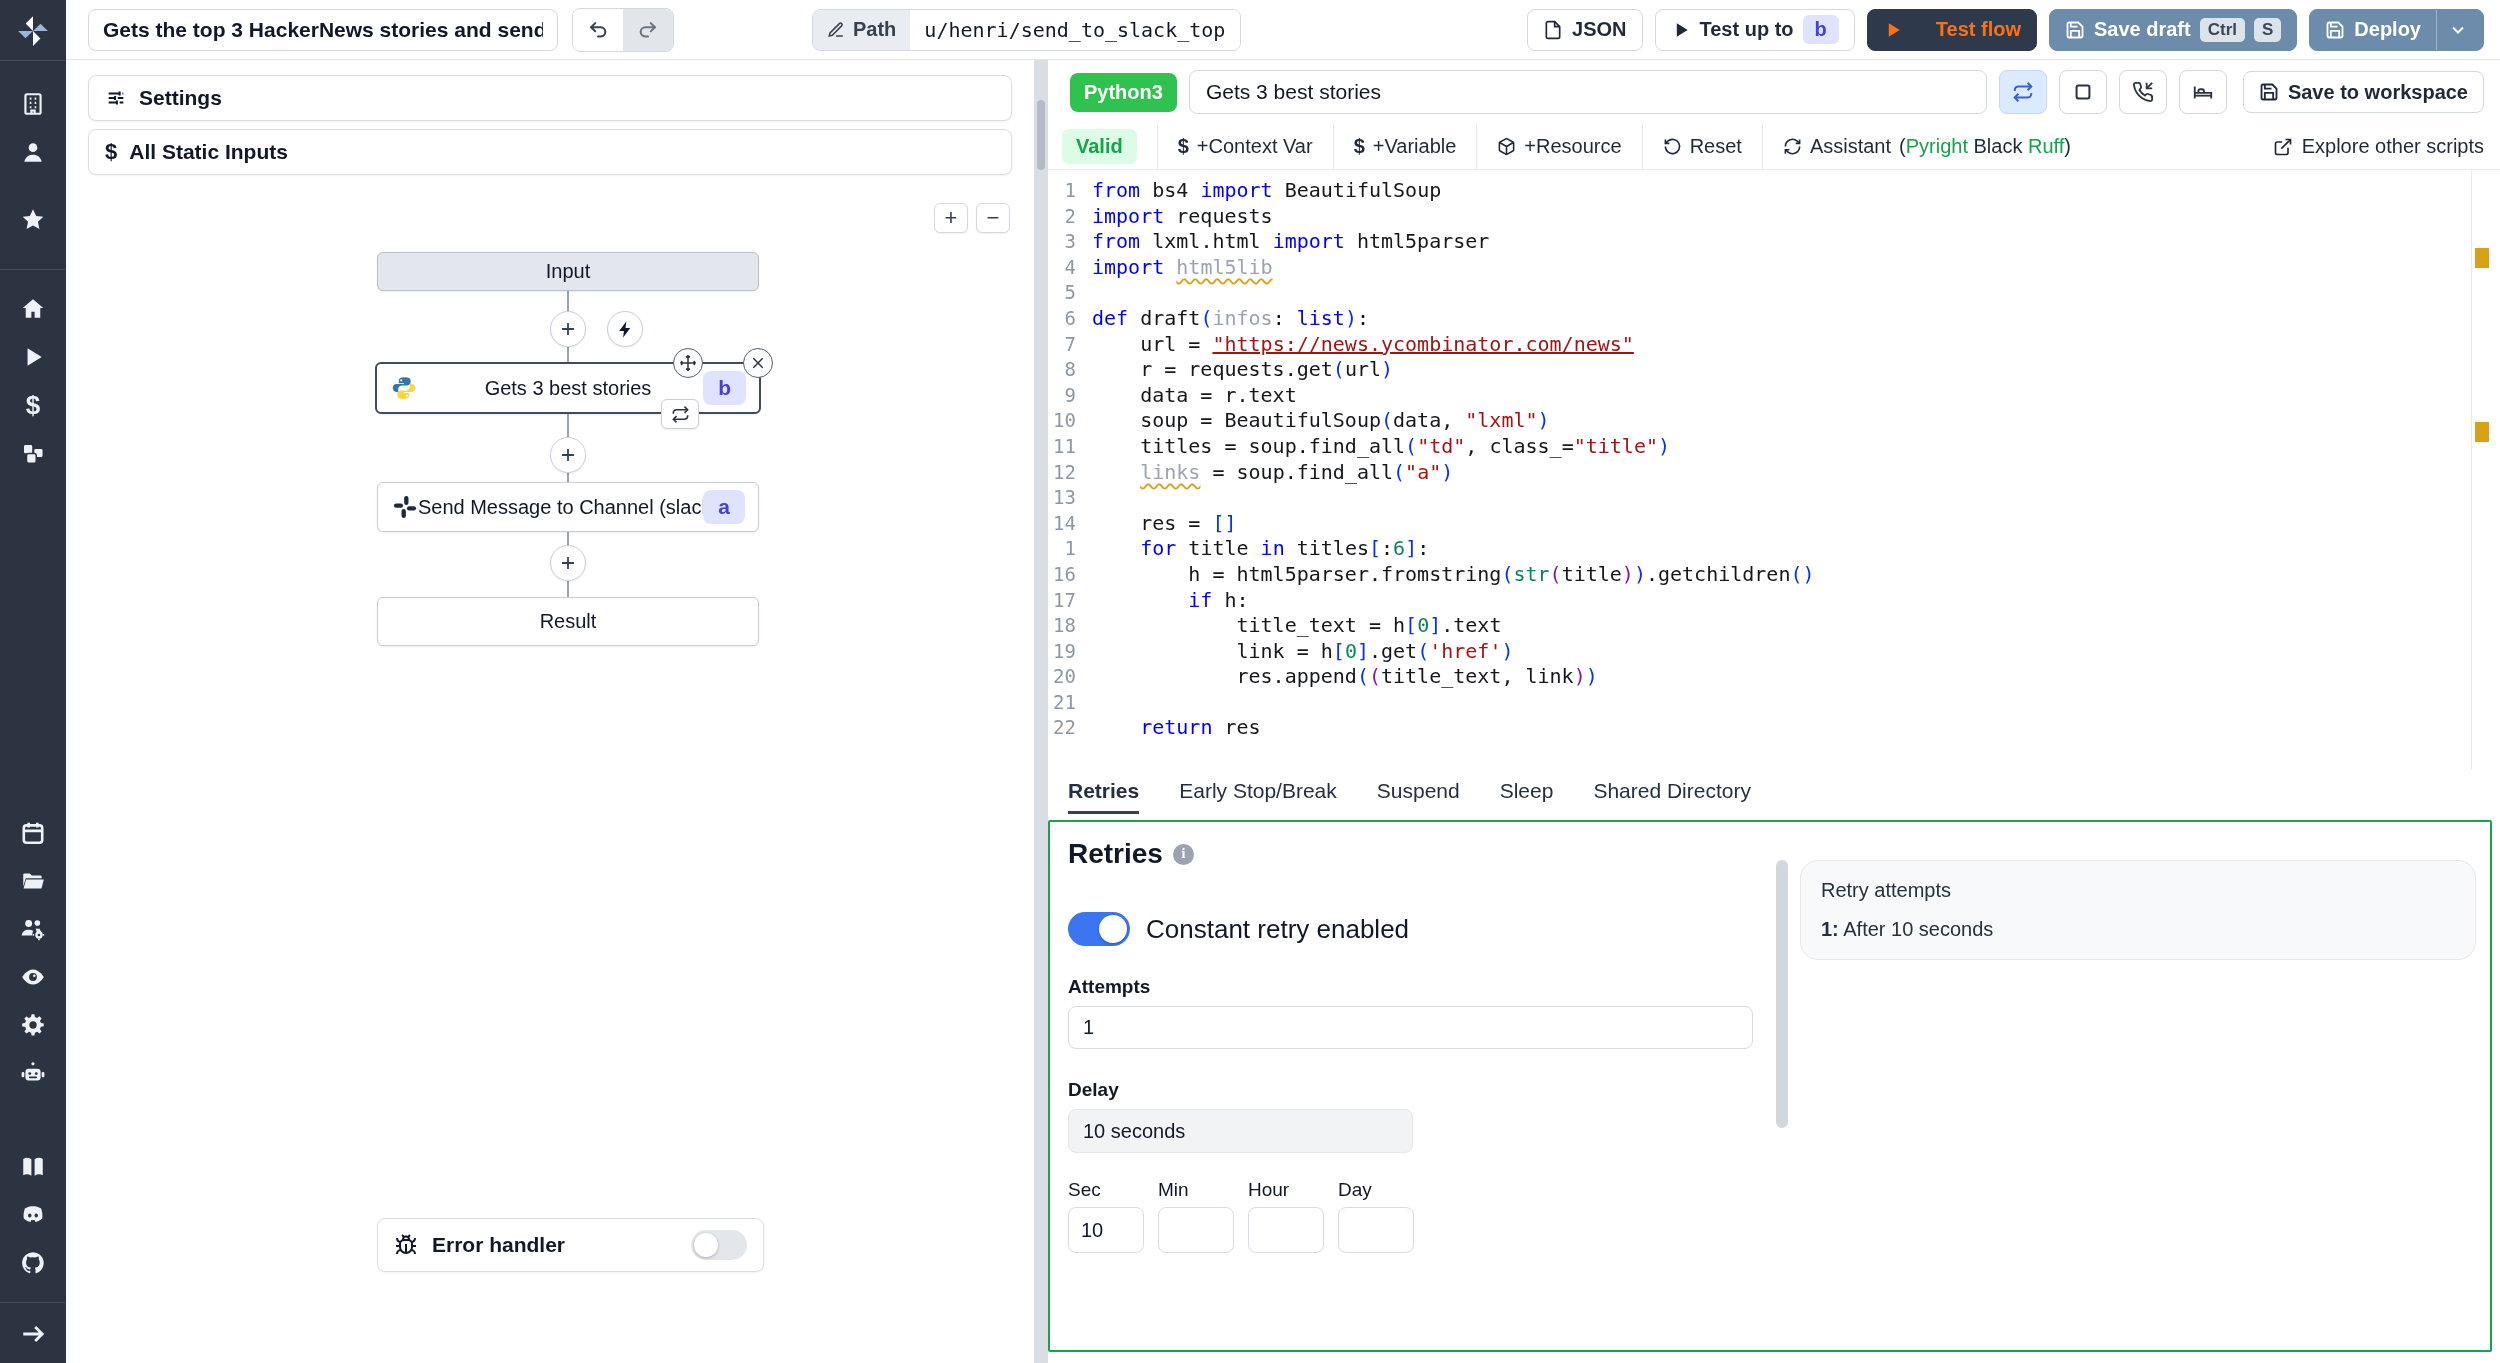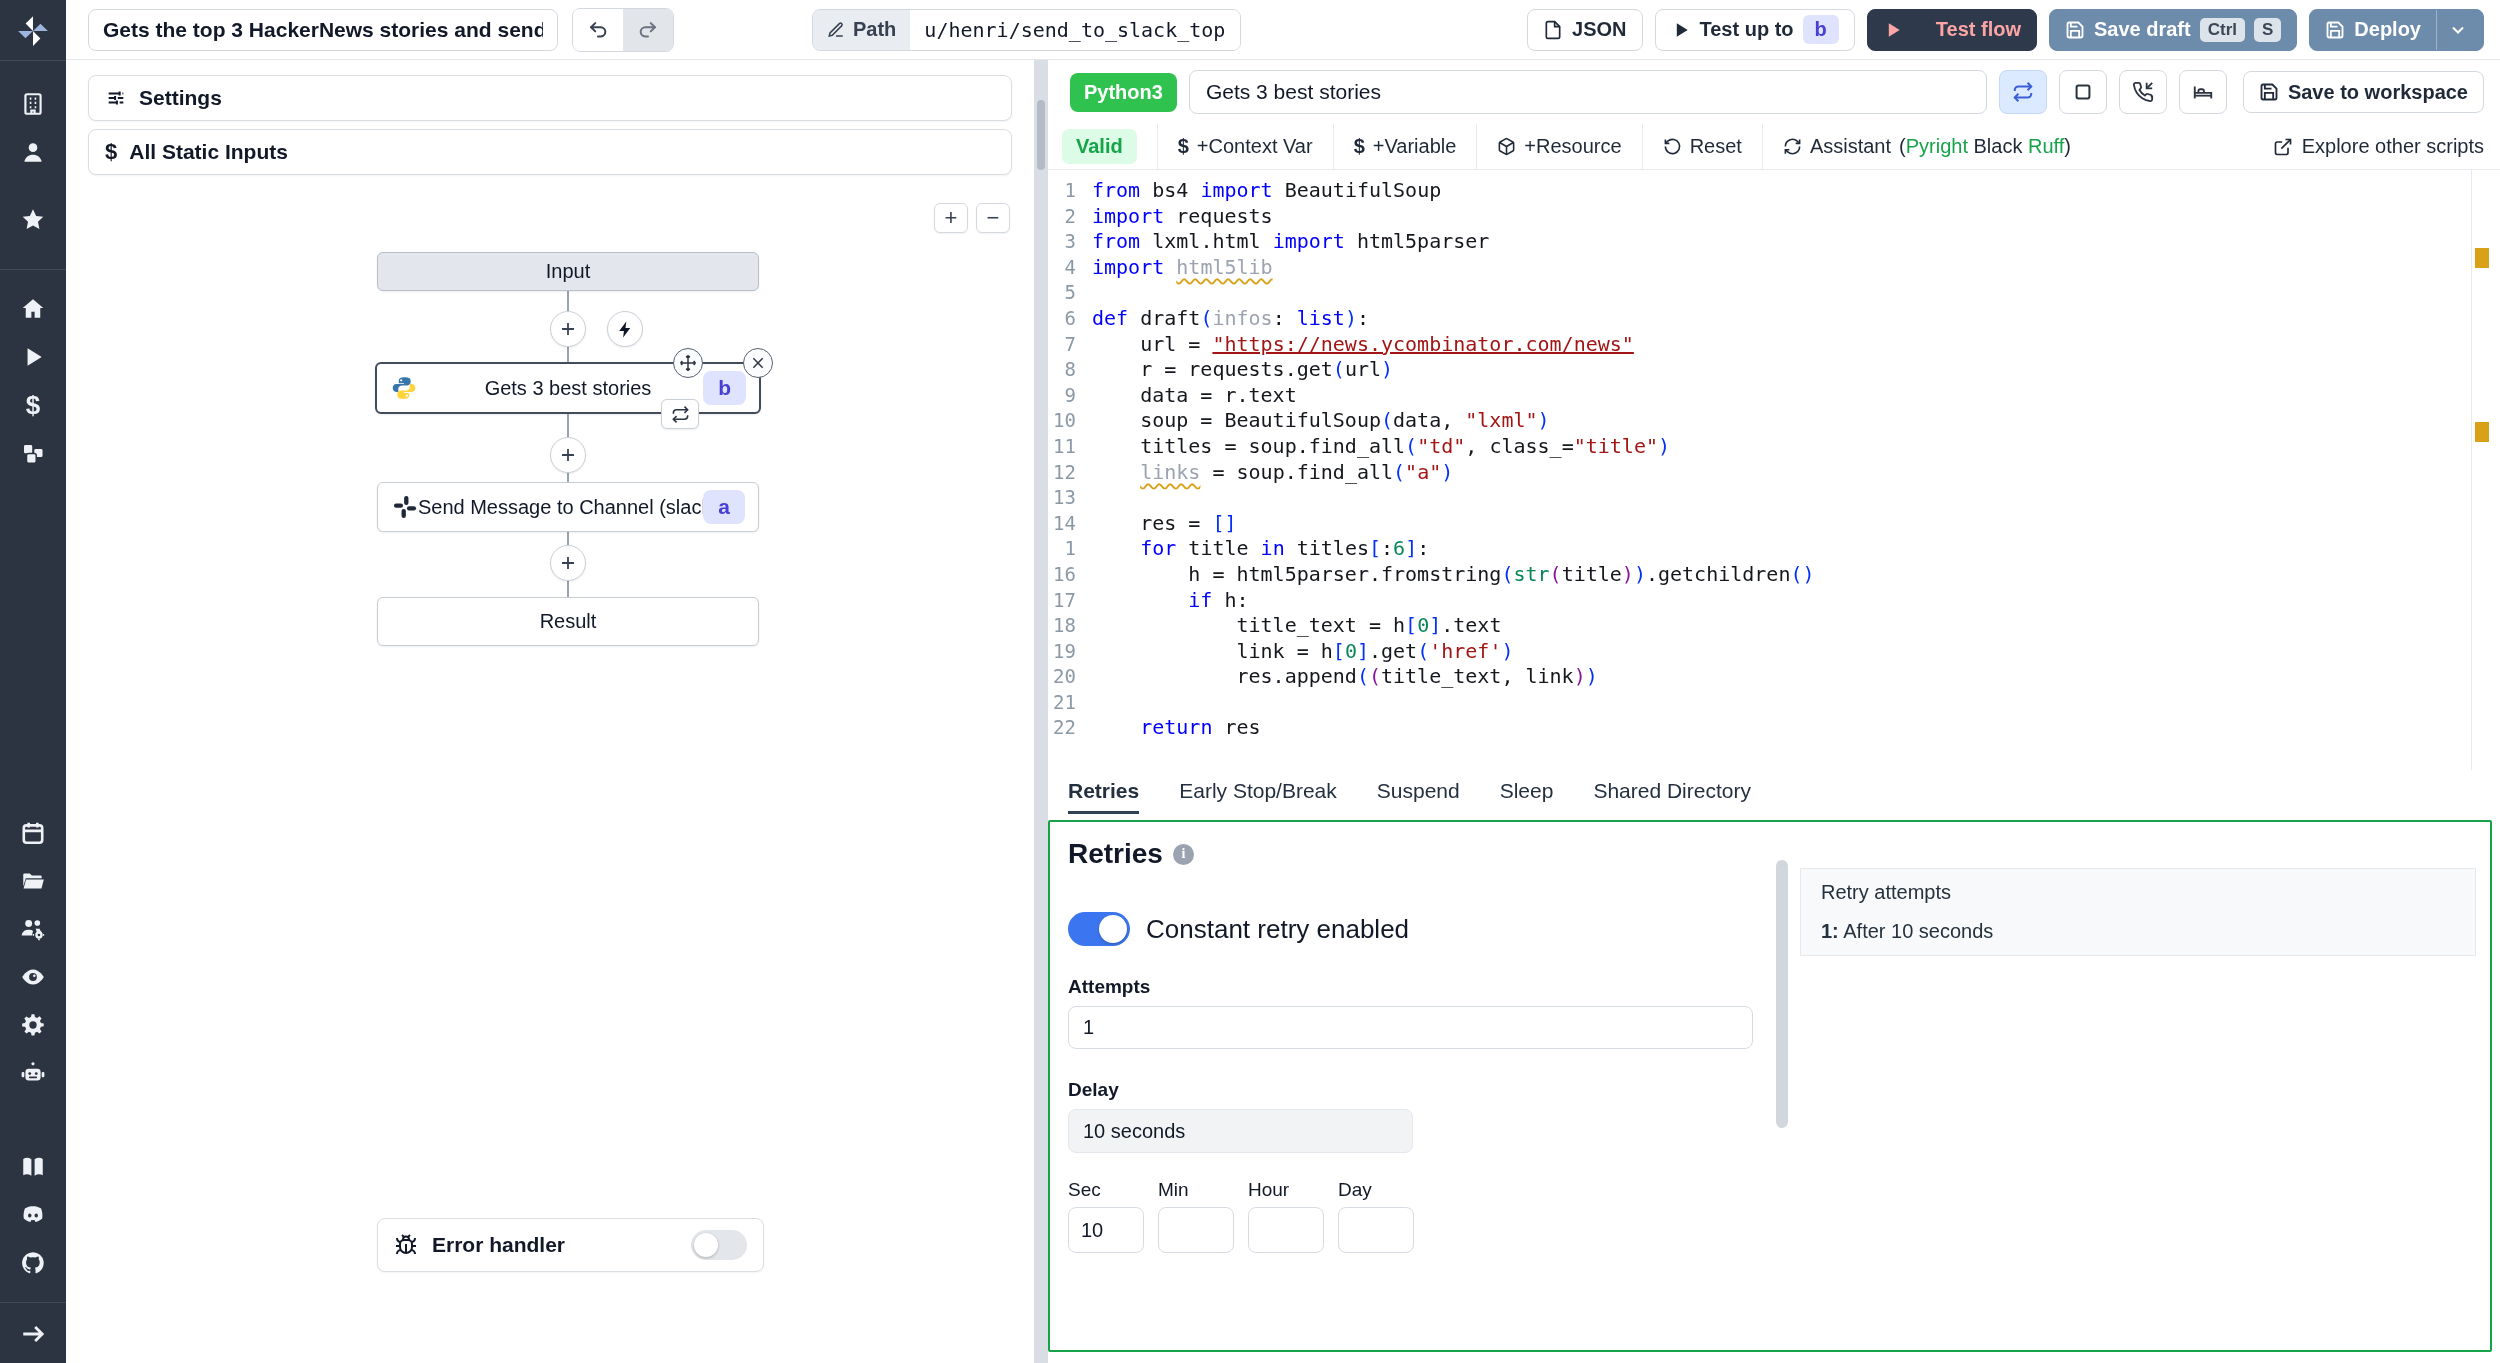--- a/index.html
+++ b/index.html
@@ -21,21 +21,21 @@
   .title-input { width:470px; height:42px; border:1px solid #d4d9df; border-radius:8px; padding:0 14px; font-weight:bold; font-size:21px; color:#111827; font-family:"Liberation Sans",sans-serif; }
   .undo-group { display:flex; border:1px solid #d4d9df; border-radius:8px; overflow:hidden; margin-left:4px; }
   .undo-btn { width:50px; height:42px; display:flex; align-items:center; justify-content:center; background:#fff; color:#374151; cursor:pointer; }
   .undo-btn.disabled { background:#e2e5e9; color:#6b7280; }
   .path-group { display:flex; align-items:stretch; border:1px solid #d4d9df; border-radius:8px; overflow:hidden; height:42px; margin-left:128px; }
   .path-label { background:#e9edf1; display:flex; align-items:center; gap:8px; padding:0 14px; font-weight:600; color:#374151; font-size:20px; }
   .path-value { width:330px; border:none; outline:none; padding:0 14px; font-family:"DejaVu Sans Mono",monospace; font-size:20px; color:#111827; }
   .tb-right { margin-left:auto; display:flex; align-items:center; gap:12px; }
   .btn { display:inline-flex; align-items:center; gap:9px; height:42px; padding:0 15px; border:1px solid #d4d9df; border-radius:8px; background:#fff; font-size:20px; font-weight:600; color:#1f2937; cursor:pointer; white-space:nowrap; }
   .btn svg { width:20px; height:20px; }
-  .btn-dark { background:#2e3a4c; border-color:#2e3a4c; color:#fca5a5;gap:33px; }
+  .btn-dark { background:#2e3a4c; border-color:#2e3a4c; color:#f97316;gap:33px; }
   .btn-slate { background:#6d8bab; border-color:#6d8bab; color:#fff; }
   .chip-b { background:#e0e3fd; color:#4740d4; font-weight:bold; padding:3px 12px; border-radius:6px; font-size:20px; }
   .kbd { background:#dde3ea; color:#3b4656; border-radius:5px; padding:2px 8px; font-size:17px; font-weight:600; }
   .deploy-sep { width:1px; align-self:stretch; background:rgba(255,255,255,.35); margin:0 2px 0 6px; }
 
   
   .content { flex:1; display:flex; min-height:0; }
   .flow-panel { width:968px; flex-shrink:0; padding:15px 22px 0 22px; position:relative; background:#fff; }
   .splitter { width:14px; background:#d9dee4; flex-shrink:0; position:relative; cursor:col-resize; }
   .splitter-handle { position:absolute; top:40px; left:3px; width:8px; height:70px; background:#b3bbc6; border-radius:4px; }
@@ -117,21 +117,21 @@
   .toggle-row { display:flex; align-items:center; gap:16px; margin-top:42px; font-size:26px; color:#111827; }
   .field-label { font-weight:bold; font-size:19px; color:#111827; margin-top:30px; margin-bottom:8px; }
   .text-input { width:685px; height:43px; border:1px solid #d7dce2; border-radius:8px; padding:0 14px; font-size:20px; color:#111827; font-family:"Liberation Sans",sans-serif; }
   .text-input:disabled { background:#f1f3f5; border-color:#e4e7eb; color:#111827; width:345px; height:44px; }
   .time-row { display:flex; gap:14px; margin-top:26px; }
   .time-field .tf-label { font-size:19px; color:#111827; margin-bottom:6px; }
   .tf-input { width:76px; height:46px; border:1px solid #d7dce2; border-radius:8px; padding:0 12px; font-size:20px; color:#111827; font-family:"Liberation Sans",sans-serif; }
   .retries-scrollbar { width:12px; margin-left:8px; position:relative; flex-shrink:0; }
   .retries-scrollbar .thumb { position:absolute; top:22px; left:0; width:12px; height:268px; background:#d2d7dd; border-radius:6px; }
   .retries-right { flex:1; padding:22px 14px 0 12px; min-width:0; }
-  .summary-box { background:#f7f9fa; border:1px solid #e5e9ec; border-radius:0; padding:12px 20px;margin-top:8px; }
+  .summary-box { background:#f7f9fa; border:1px solid #e5e9ec; border-radius:18px; padding:18px 20px; }
   .summary-title { font-size:20px; color:#26313f; }
   .summary-item { margin-top:16px; font-size:20px; color:#26313f; }
   .summary-item b { font-weight:bold; }
   .info-icon { width:21px; height:21px; border-radius:50%; background:#9aa3af; color:#fff; font-size:14px; font-weight:bold; display:inline-flex; align-items:center; justify-content:center; font-family:"Liberation Serif",serif; }
 </style>
 </head>
 <body>
 
 <div class="app">
 

